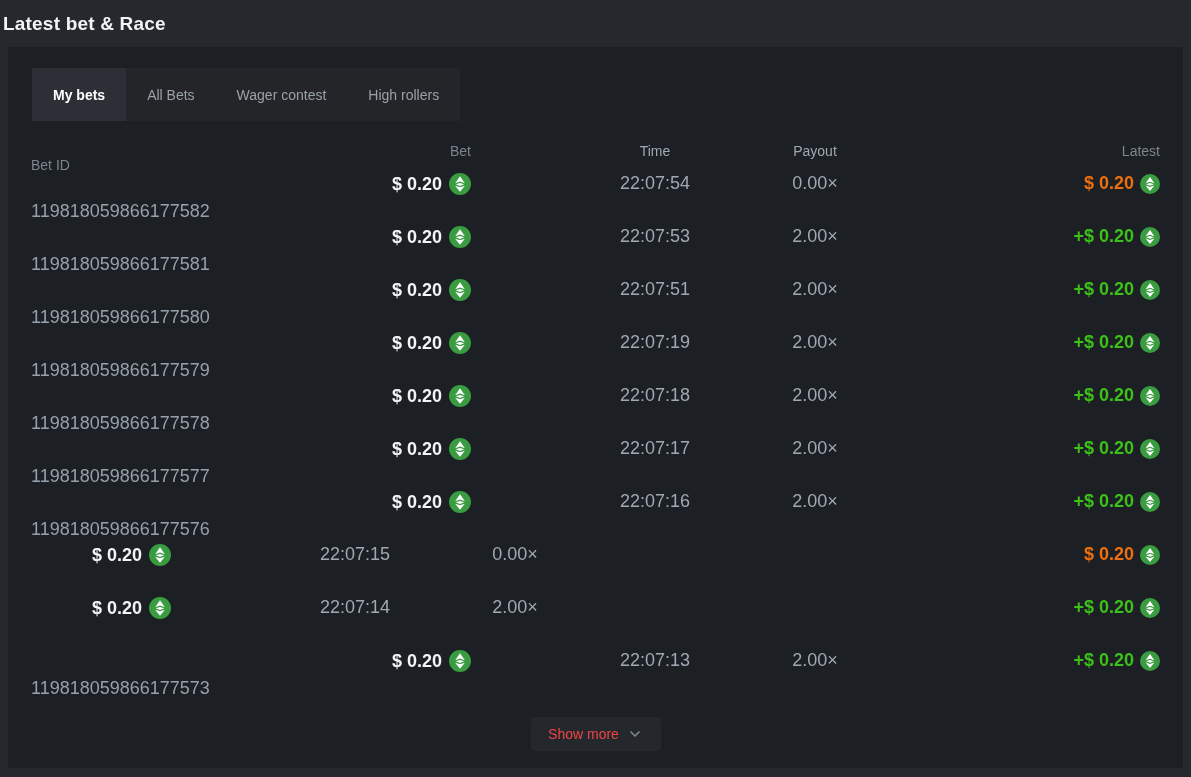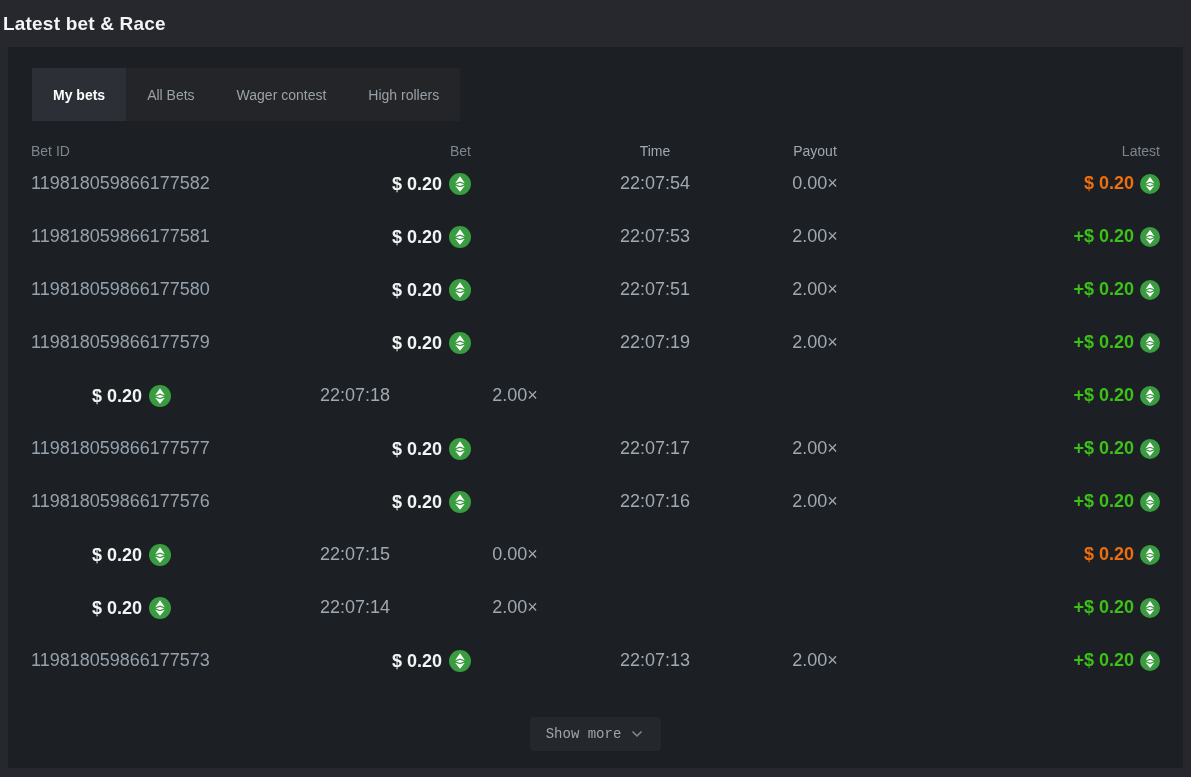--- a/index.html
+++ b/index.html
@@ -69,21 +69,21 @@
     height:44px;
     margin-top:8px;
     font-size:14px;
     color:var(--text-header);
   }
   .trow{
     display:flex;align-items:flex-start;
     height:53px;
     font-size:18px;
   }
-  .cell-id{width:300px;text-align:left;color:var(--text-id);}
+  .cell-id{width:300px;text-align:left;color:var(--text-id);margin-top:28px;}
   .cell-bet{width:140px;display:flex;justify-content:flex-end;align-items:center;gap:7px;}
   .cell-time{width:200px;margin-left:84px;text-align:center;color:var(--text-value);}
   .cell-payout{width:120px;text-align:center;color:var(--text-value);}
   .cell-profit{flex:1;display:flex;justify-content:flex-end;align-items:center;gap:6px;}
   .thead .cell-id{color:var(--text-header);}
   .thead .cell-bet,.thead .cell-profit{color:var(--text-header);display:flex;}
   .thead .cell-bet span,.thead .cell-profit span{font-weight:400;}
   .bet-amount{color:var(--text-bright);font-weight:700;}
   .profit-amount{font-weight:700;}
   .profit-amount.win{color:var(--win);}
@@ -94,23 +94,23 @@
   .showmore-wrap{
     margin-top:14px;
     display:flex;justify-content:center;
   }
   .showmore{
     height:34px;
     min-width:130px;
     padding:0 16px;
     background:var(--showmore-bg);
     border:none;border-radius:4px;
-    color:#a3a3a3;
+    color:#ef4444;
     font-size:14px;
-    font-family:Liberation Mono, monospace;
+    font-family:Liberation Sans, sans-serif;
     display:flex;align-items:center;justify-content:center;gap:8px;
     cursor:pointer;
   }
   .chevron{width:16px;height:16px;display:block;}
 </style>
 </head>
 <body>
 
 <div class="topbar">
   <div class="page-title">Latest bet &amp; Race</div>
@@ -228,20 +228,21 @@
       <svg class="coin" viewBox="0 0 24 24">
         <circle cx="12" cy="12" r="12" fill="#3a9c40"></circle>
         <polygon points="12,3.5 17.3,11.2 12,9.3 6.7,11.2" fill="#ffffff"></polygon>
         <polygon points="12,10.8 16.6,12.4 12,14.1 7.4,12.4" fill="#ffffff"></polygon>
         <polygon points="12,20.5 17.3,13.8 12,15.6 6.7,13.8" fill="#ffffff"></polygon>
       </svg>
     </div>
   </div>
 
   <div class="trow">
+    <div class="cell-id">119818059866177578</div>
     <div class="cell-bet">
       <span class="bet-amount">$ 0.20</span>
       <svg class="coin" viewBox="0 0 24 24">
         <circle cx="12" cy="12" r="12" fill="#3a9c40"></circle>
         <polygon points="12,3.5 17.3,11.2 12,9.3 6.7,11.2" fill="#ffffff"></polygon>
         <polygon points="12,10.8 16.6,12.4 12,14.1 7.4,12.4" fill="#ffffff"></polygon>
         <polygon points="12,20.5 17.3,13.8 12,15.6 6.7,13.8" fill="#ffffff"></polygon>
       </svg>
     </div>
     <div class="cell-time">22:07:18</div>

